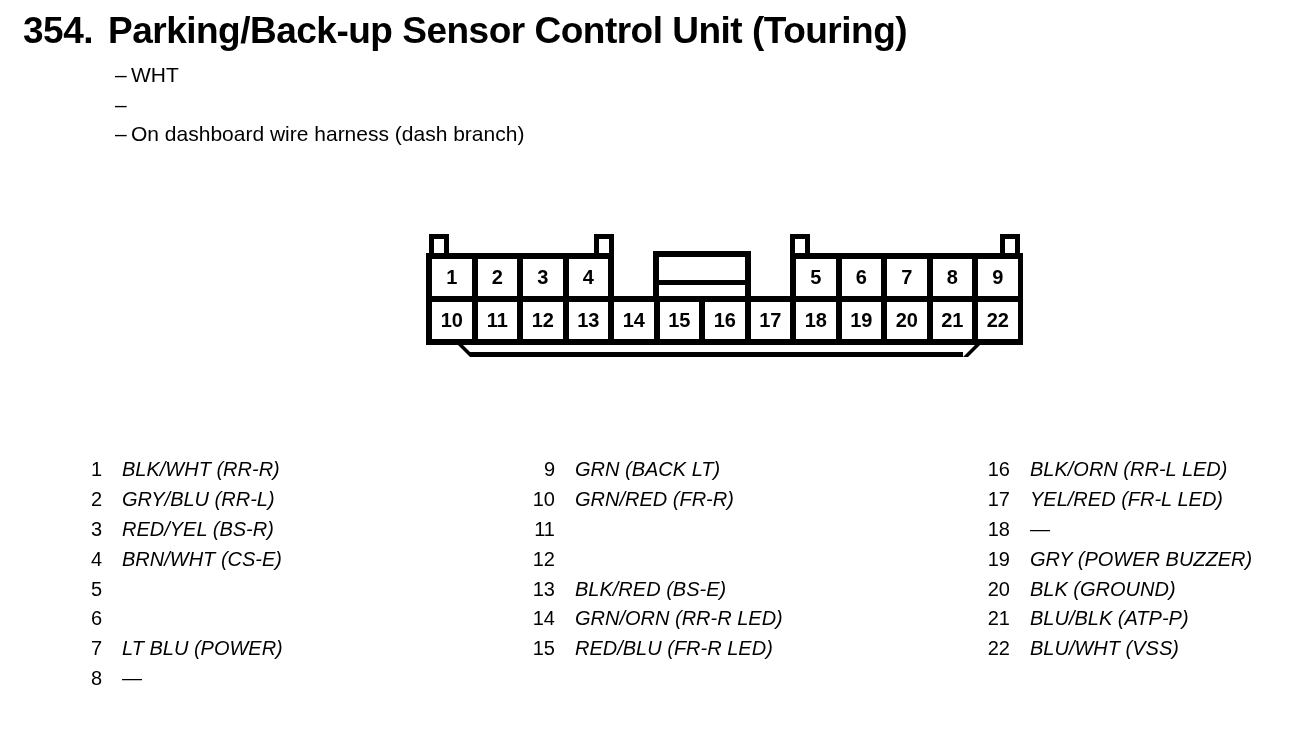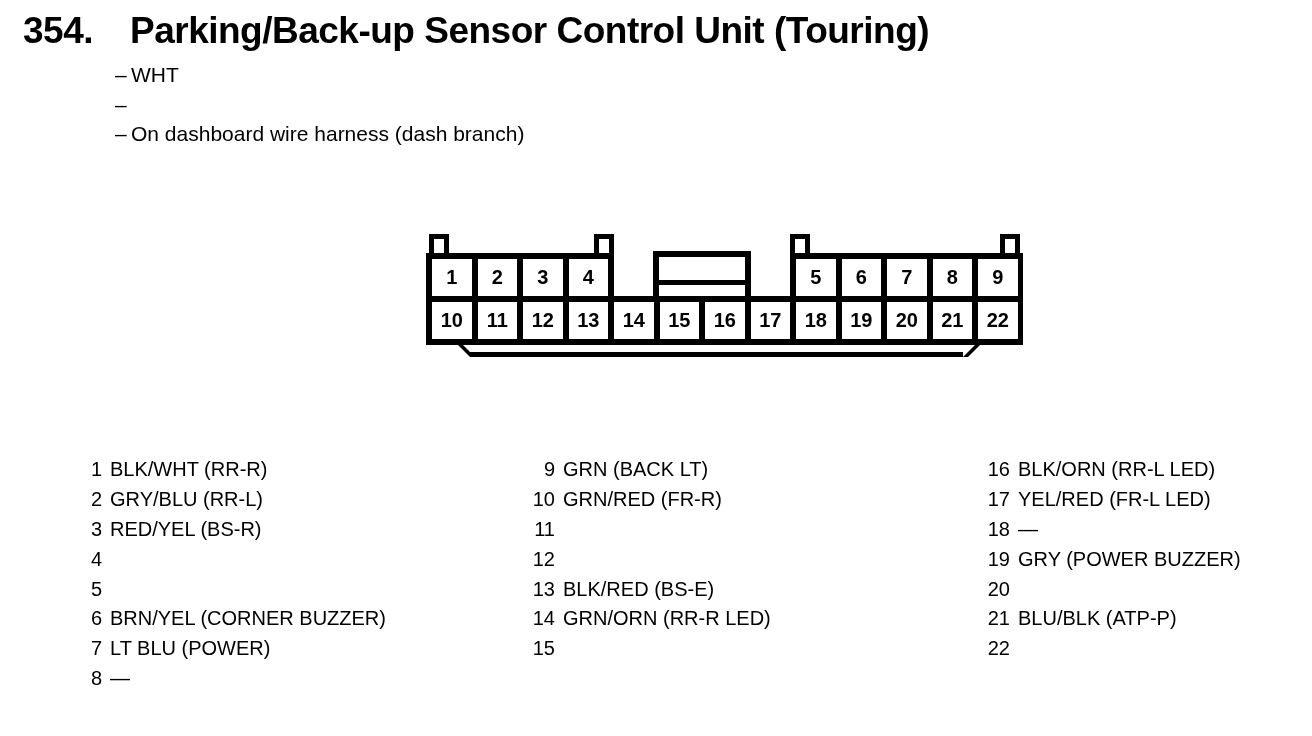--- a/index.html
+++ b/index.html
@@ -1,21 +1,21 @@
 <!DOCTYPE html>
 <html><head>
 <meta charset="utf-8">
 <style>
   html,body{margin:0;padding:0;background:#fff;}
   #page{position:relative;width:1312px;height:736px;background:#fff;color:#000;
         font-family:"Liberation Sans",sans-serif;overflow:hidden;}
 
   
   .hdr{position:absolute;left:23px;top:10px;display:flex;font-weight:bold;
-       font-size:37px;line-height:1.15;letter-spacing:-0.5px;white-space:nowrap;gap:22px;}
+       font-size:37px;line-height:1.15;letter-spacing:-0.5px;white-space:nowrap;}
   .hdr .num{width:85px;flex:none;}
 
   
   .notes{position:absolute;left:115px;top:60px;font-size:21px;line-height:29.5px;}
   .note-row{display:flex;white-space:nowrap;}
   .note-row .dash{width:16px;flex:none;}
 
   
   .conn{position:absolute;left:426px;top:234px;width:597px;height:140px;}
   .panel{position:absolute;background:#000;}
@@ -37,21 +37,21 @@
   .seg{position:absolute;background:#000;}
   .lip-b{left:44px;top:118px;width:493px;height:5px;}
   .lip-l{left:32px;top:111px;width:5px;height:12px;transform:skewX(45deg);transform-origin:top left;}
   .lip-r{left:549px;top:111px;width:5px;height:12px;transform:skewX(-45deg);transform-origin:top left;}
 
   
   .pins{position:absolute;top:455px;font-size:20px;}
   .pins.c1{left:78px;} .pins.c2{left:531px;} .pins.c3{left:986px;}
   .pin-row{display:flex;height:29.9px;line-height:29.9px;white-space:nowrap;}
   .pin-num{width:24px;flex:none;text-align:right;}
-  .pin-desc{margin-left:8px;}
+  .pin-desc{margin-left:20px;font-style:italic;}
 </style>
 </head>
 <body>
 
 <div id="page">
 
   <div class="hdr">
     <span class="num">354.</span>
     <span>Parking/Back-up Sensor Control Unit (Touring)</span>
   </div>
@@ -127,27 +127,27 @@
     <div class="pin-row">
       <span class="pin-num">2</span>
       <span class="pin-desc">GRY/BLU (RR-L)</span>
     </div>
     <div class="pin-row">
       <span class="pin-num">3</span>
       <span class="pin-desc">RED/YEL (BS-R)</span>
     </div>
     <div class="pin-row">
       <span class="pin-num">4</span>
+      <span class="pin-desc">BRN/WHT (CS-E)</span>
     </div>
     <div class="pin-row">
       <span class="pin-num">5</span>
     </div>
     <div class="pin-row">
       <span class="pin-num">6</span>
-      <span class="pin-desc">BRN/YEL (CORNER BUZZER)</span>
     </div>
     <div class="pin-row">
       <span class="pin-num">7</span>
       <span class="pin-desc">LT BLU (POWER)</span>
     </div>
     <div class="pin-row">
       <span class="pin-num">8</span>
       <span class="pin-desc">—</span>
     </div>
   </div>
@@ -170,20 +170,21 @@
     <div class="pin-row">
       <span class="pin-num">13</span>
       <span class="pin-desc">BLK/RED (BS-E)</span>
     </div>
     <div class="pin-row">
       <span class="pin-num">14</span>
       <span class="pin-desc">GRN/ORN (RR-R LED)</span>
     </div>
     <div class="pin-row">
       <span class="pin-num">15</span>
+      <span class="pin-desc">RED/BLU (FR-R LED)</span>
     </div>
   </div>
 
   <div class="pins c3">
     <div class="pin-row">
       <span class="pin-num">16</span>
       <span class="pin-desc">BLK/ORN (RR-L LED)</span>
     </div>
     <div class="pin-row">
       <span class="pin-num">17</span>
@@ -192,23 +193,25 @@
     <div class="pin-row">
       <span class="pin-num">18</span>
       <span class="pin-desc">—</span>
     </div>
     <div class="pin-row">
       <span class="pin-num">19</span>
       <span class="pin-desc">GRY (POWER BUZZER)</span>
     </div>
     <div class="pin-row">
       <span class="pin-num">20</span>
+      <span class="pin-desc">BLK (GROUND)</span>
     </div>
     <div class="pin-row">
       <span class="pin-num">21</span>
       <span class="pin-desc">BLU/BLK (ATP-P)</span>
     </div>
     <div class="pin-row">
       <span class="pin-num">22</span>
+      <span class="pin-desc">BLU/WHT (VSS)</span>
     </div>
   </div>
 
 </div>
 
 </body></html>

